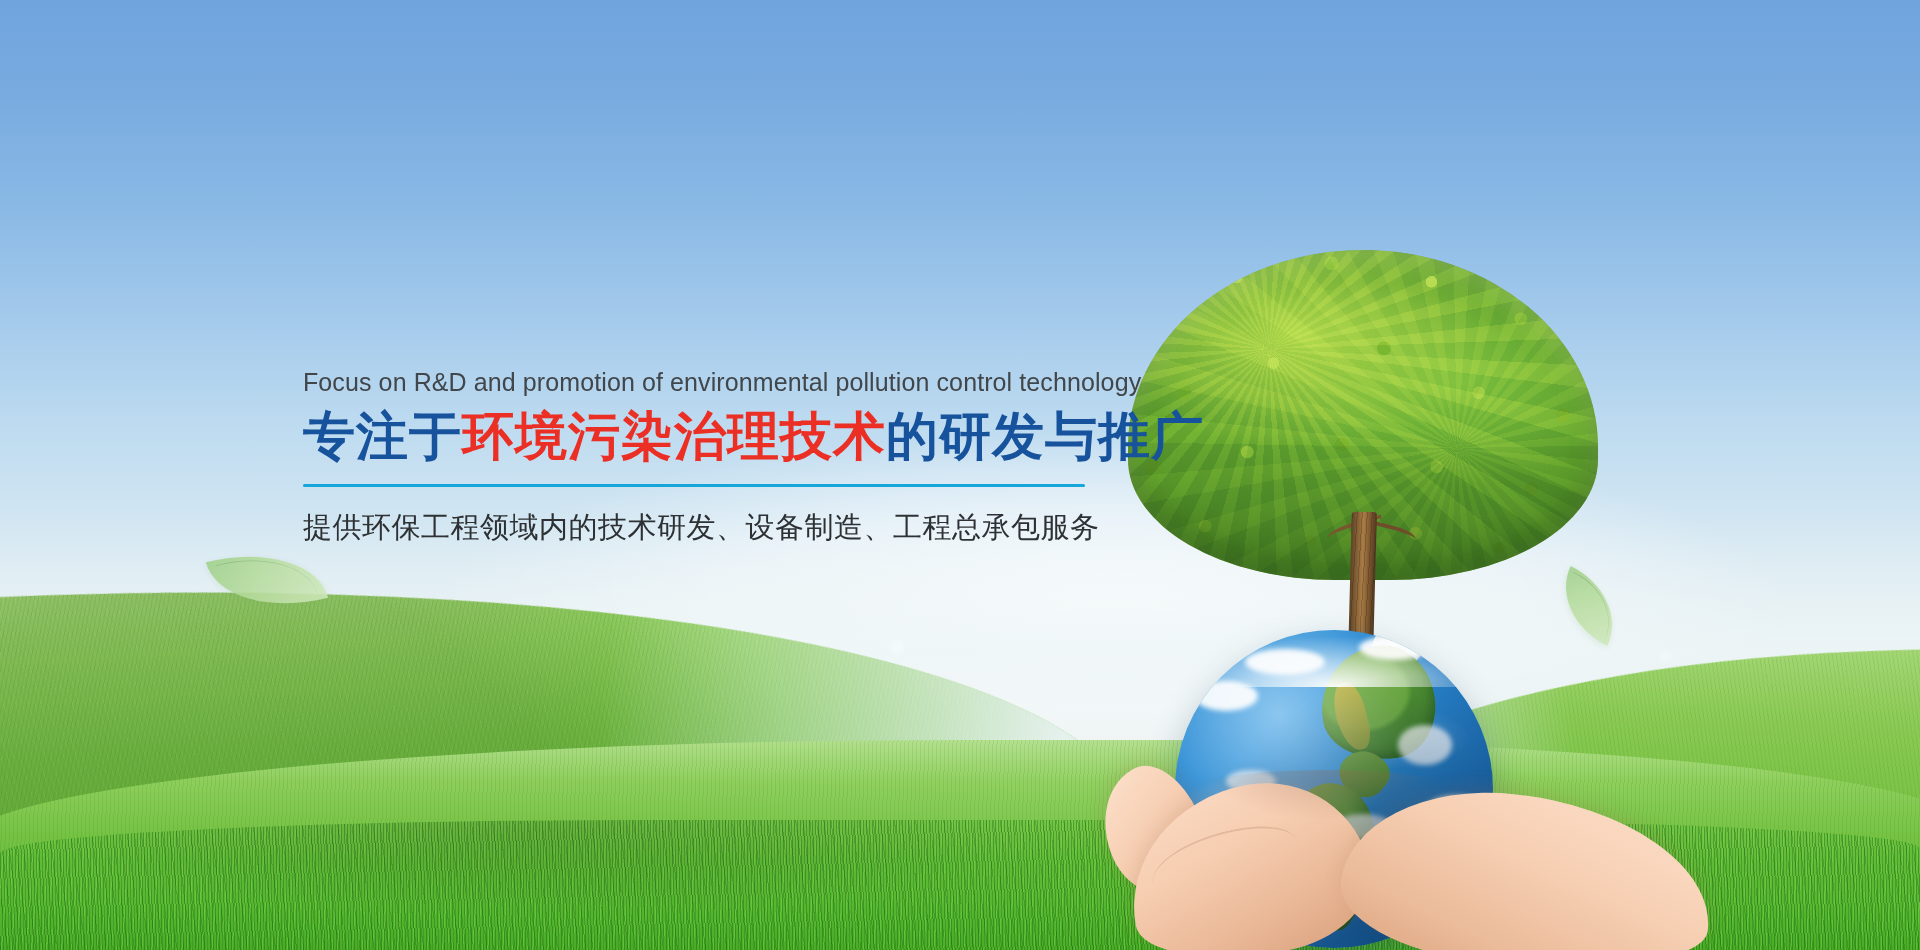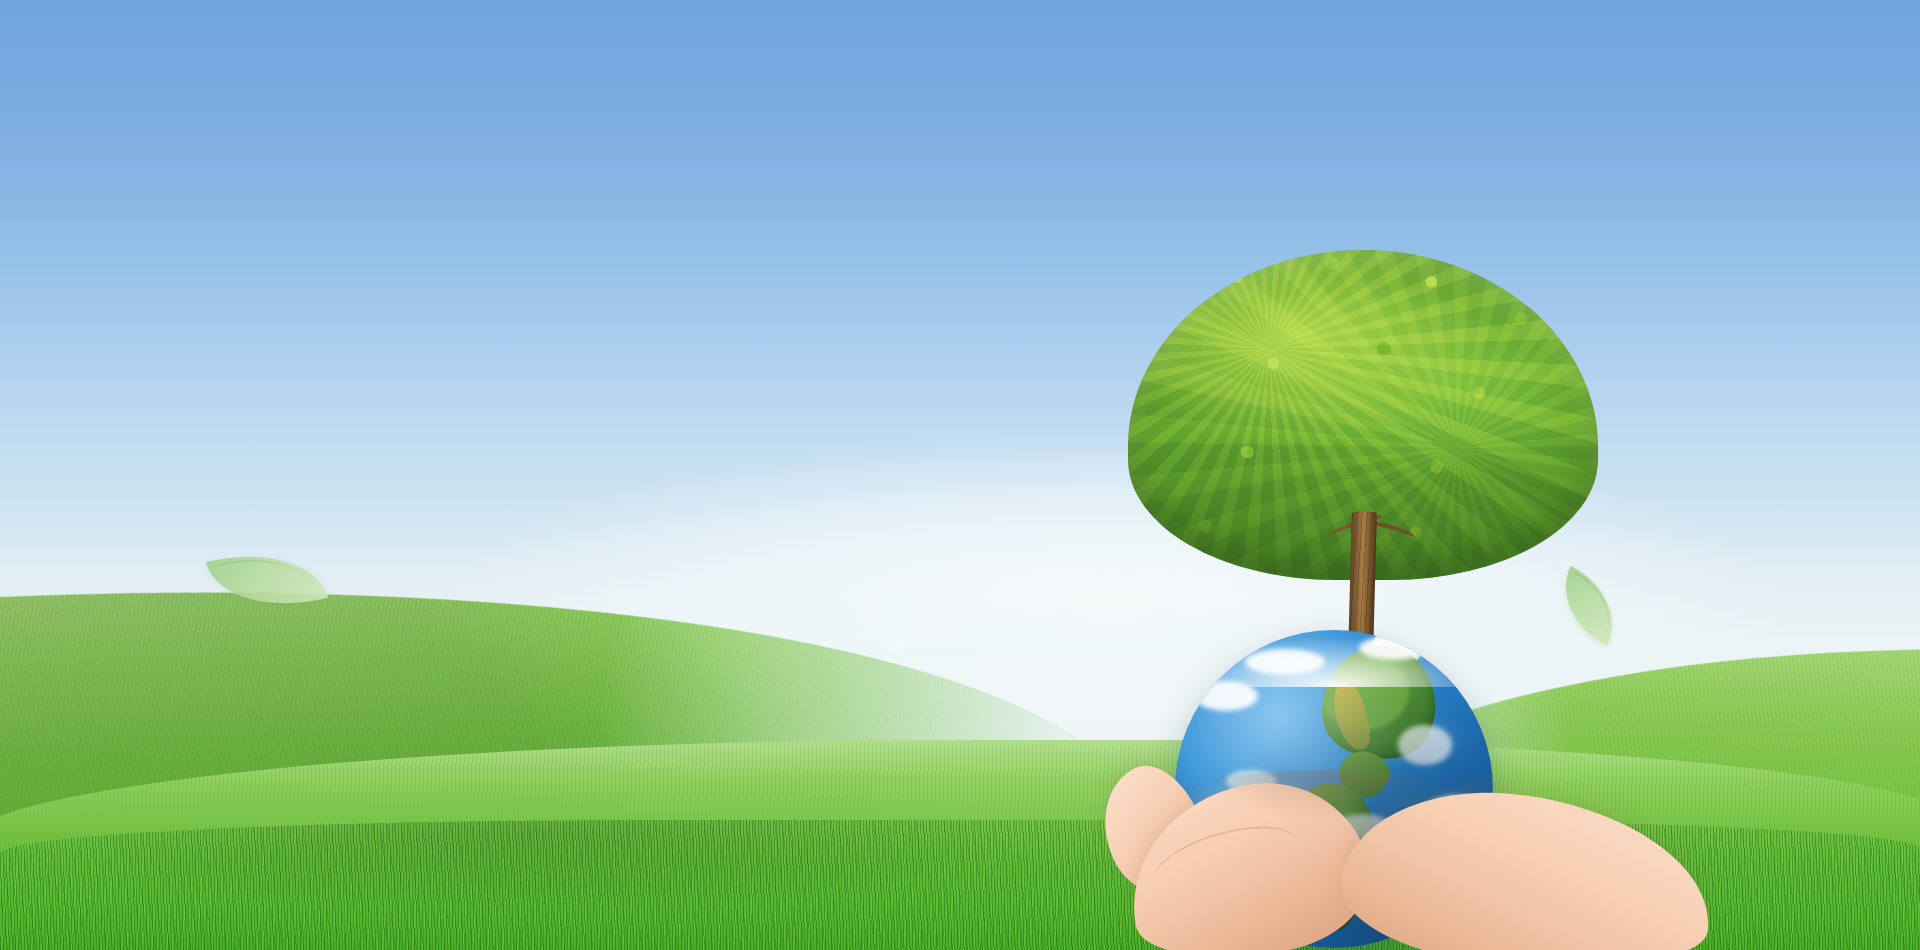--- a/index.html
+++ b/index.html
@@ -438,14 +438,22 @@
 
   <div class="leaf leaf-left">
     <div class="body"></div>
     <div class="vein"></div>
   </div>
   <div class="leaf leaf-right">
     <div class="body"></div>
     <div class="vein"></div>
   </div>
 
+  <div class="copy">
+    <div class="eyebrow">Focus on R&amp;D and promotion of environmental pollution control technology</div>
+    <div class="headline">
+      <span class="seg-blue">专注于</span><span class="seg-red">环境污染治理技术</span><span class="seg-blue">的研发与推广</span>
+    </div>
+    <div class="divider"></div>
+    <div class="subline">提供环保工程领域内的技术研发、设备制造、工程总承包服务</div>
+  </div>
 
 </div>
 
 </body></html>

